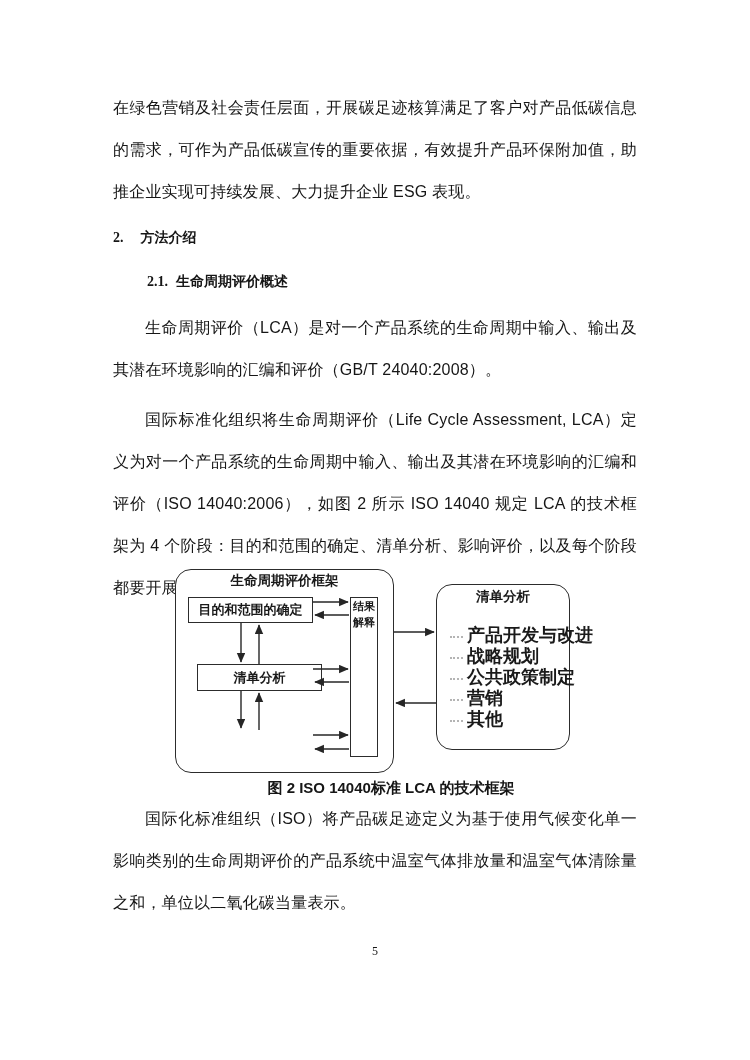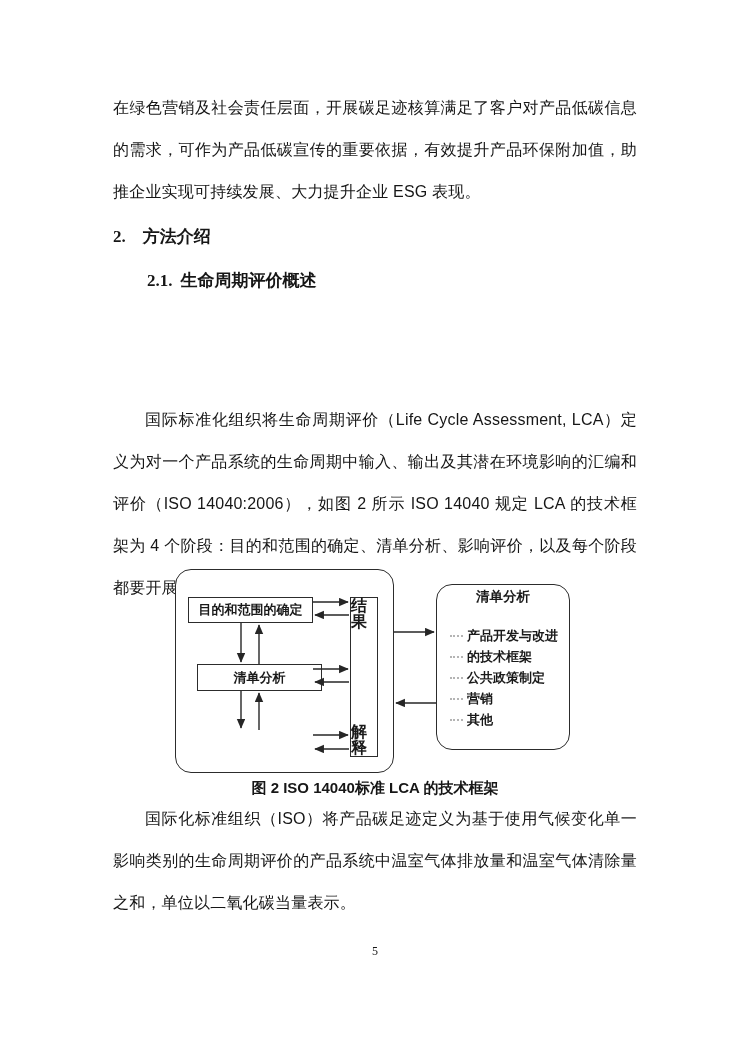--- a/index.html
+++ b/index.html
@@ -10,86 +10,88 @@
     color:#161616; overflow:hidden;
   }
   .content { position:absolute; left:113px; top:0; width:524px; height:1060px; }
   .par {
     position:absolute; left:0; width:524px;
     font-size:16px; line-height:42px; text-align:justify;
     letter-spacing:0.2px;
   }
   .par.indent { text-indent:2em; }
   .h-num { font-family:"Liberation Serif","DejaVu Serif",serif; font-weight:bold; }
-  .heading { position:absolute; left:0; font-size:17px; font-weight:bold; line-height:22px; }
+  .heading { position:absolute; left:0; font-size:14px; font-weight:bold; line-height:22px; }
   .heading .gap-wide { display:inline-block; width:17px; }
   .heading .gap-narrow { display:inline-block; width:8px; }
   .figure-area { position:absolute; left:0; top:563px; width:524px; height:215px; }
   .caption {
-    position:absolute; left:0; top:776px; width:524px; text-align:center;
+    position:absolute; left:16px; top:776px; width:524px; text-align:center;
     font-size:15px; font-weight:bold; line-height:24px;
   }
   .pagenum {
     position:absolute; left:0; top:944px; width:524px; text-align:center;
     font-size:12px; font-family:"Liberation Serif","DejaVu Serif",serif;
   }
   
   .dbox {
     position:absolute; background:#fff; border:1.4px solid #2c2c2c;
     display:flex; align-items:center; justify-content:center;
     font-size:13px; font-weight:bold; color:#1a1a1a; text-align:left;
   }
   .dframe { position:absolute; background:#fff; border:1.4px solid #2c2c2c; border-radius:16px; }
   .dtitle { position:absolute; text-align:center; font-size:13.5px; font-weight:bold; color:#1a1a1a; }
   .tallbox {
     position:absolute; background:#fff; border:1.4px solid #2c2c2c;
-    display:flex; flex-direction:column; align-items:center; justify-content:space-between;
-    font-size:16px; font-weight:bold; line-height:16px; color:#1a1a1a;
+    display:flex; flex-direction:column; align-items:center; justify-content:flex-start;
+    font-size:11px; font-weight:bold; line-height:16px; color:#1a1a1a;
   }
-  .app-list { position:absolute; font-size:13px; font-weight:bold; color:#1a1a1a; }
+  .app-list { position:absolute; font-size:18px; font-weight:bold; color:#1a1a1a; }
   .app-item { height:21px; line-height:21px; white-space:nowrap; }
   .leader {
     display:inline-block; width:13px; border-bottom:2px dotted #b4b4b4;
     margin-right:4px; vertical-align:3px;
   }
   svg.arrows { position:absolute; left:0; top:0; width:524px; height:215px; }
   svg.arrows line { stroke:#262626; stroke-width:1.4; }
 </style>
 </head>
 <body>
 
 <div class="page">
   <div class="content">
 
     <p class="par" style="top:87px;">在绿色营销及社会责任层面，开展碳足迹核算满足了客户对产品低碳信息的需求，可作为产品低碳宣传的重要依据，有效提升产品环保附加值，助推企业实现可持续发展、大力提升企业 ESG 表现。</p>
 
     <h2 class="heading" style="top:226px;"><span class="h-num">2.</span><span class="gap-wide"></span><span>方法介绍</span></h2>
 
     <h3 class="heading" style="top:270px;margin-left:34px;"><span class="h-num">2.1.</span><span class="gap-narrow"></span><span>生命周期评价概述</span></h3>
 
+    <p class="par indent" style="top:307px;">生命周期评价（LCA）是对一个产品系统的生命周期中输入、输出及其潜在环境影响的汇编和评价（GB/T 24040:2008）。</p>
 
     <p class="par indent" style="top:399px;">国际标准化组织将生命周期评价（Life Cycle Assessment, LCA）定义为对一个产品系统的生命周期中输入、输出及其潜在环境影响的汇编和评价（ISO 14040:2006），如图 2 所示 ISO 14040 规定 LCA 的技术框架为 4 个阶段：目的和范围的确定、清单分析、影响评价，以及每个阶段都要开展的结果解释。</p>
 
     <div class="figure-area">
 
       <div class="dframe" style="left:62px; top:6px; width:219px; height:204px;"></div>
+      <div class="dtitle" style="left:62px; top:9px; width:219px;">生命周期评价框架</div>
 
       <div class="dbox" style="left:75px; top:34px; width:125px; height:26px;">目的和范围的确定</div>
       <div class="dbox" style="left:84px; top:101px; width:125px; height:27px;">清单分析</div>
 
       <div class="tallbox" style="left:237px; top:34px; width:28px; height:160px;">
         <span>结果</span>
         <span>解释</span>
       </div>
 
       <div class="dframe" style="left:323px; top:21px; width:134px; height:166px;"></div>
       <div class="dtitle" style="left:323px; top:25px; width:134px;">清单分析</div>
       <div class="app-list" style="left:337px; top:62px;">
         <div class="app-item"><span class="leader"></span><span>产品开发与改进</span></div>
-        <div class="app-item"><span class="leader"></span><span>的技术框架</span></div>
+        <div class="app-item"><span class="leader"></span><span>战略规划</span></div>
         <div class="app-item"><span class="leader"></span><span>公共政策制定</span></div>
         <div class="app-item"><span class="leader"></span><span>营销</span></div>
         <div class="app-item"><span class="leader"></span><span>其他</span></div>
       </div>
 
       <svg class="arrows" viewBox="0 0 524 215">
         <defs>
           <marker id="ah" markerWidth="8" markerHeight="7" refX="6.4" refY="3" orient="auto">
             <path d="M0,0 L7,3 L0,6 z" fill="#262626"></path>
           </marker>

